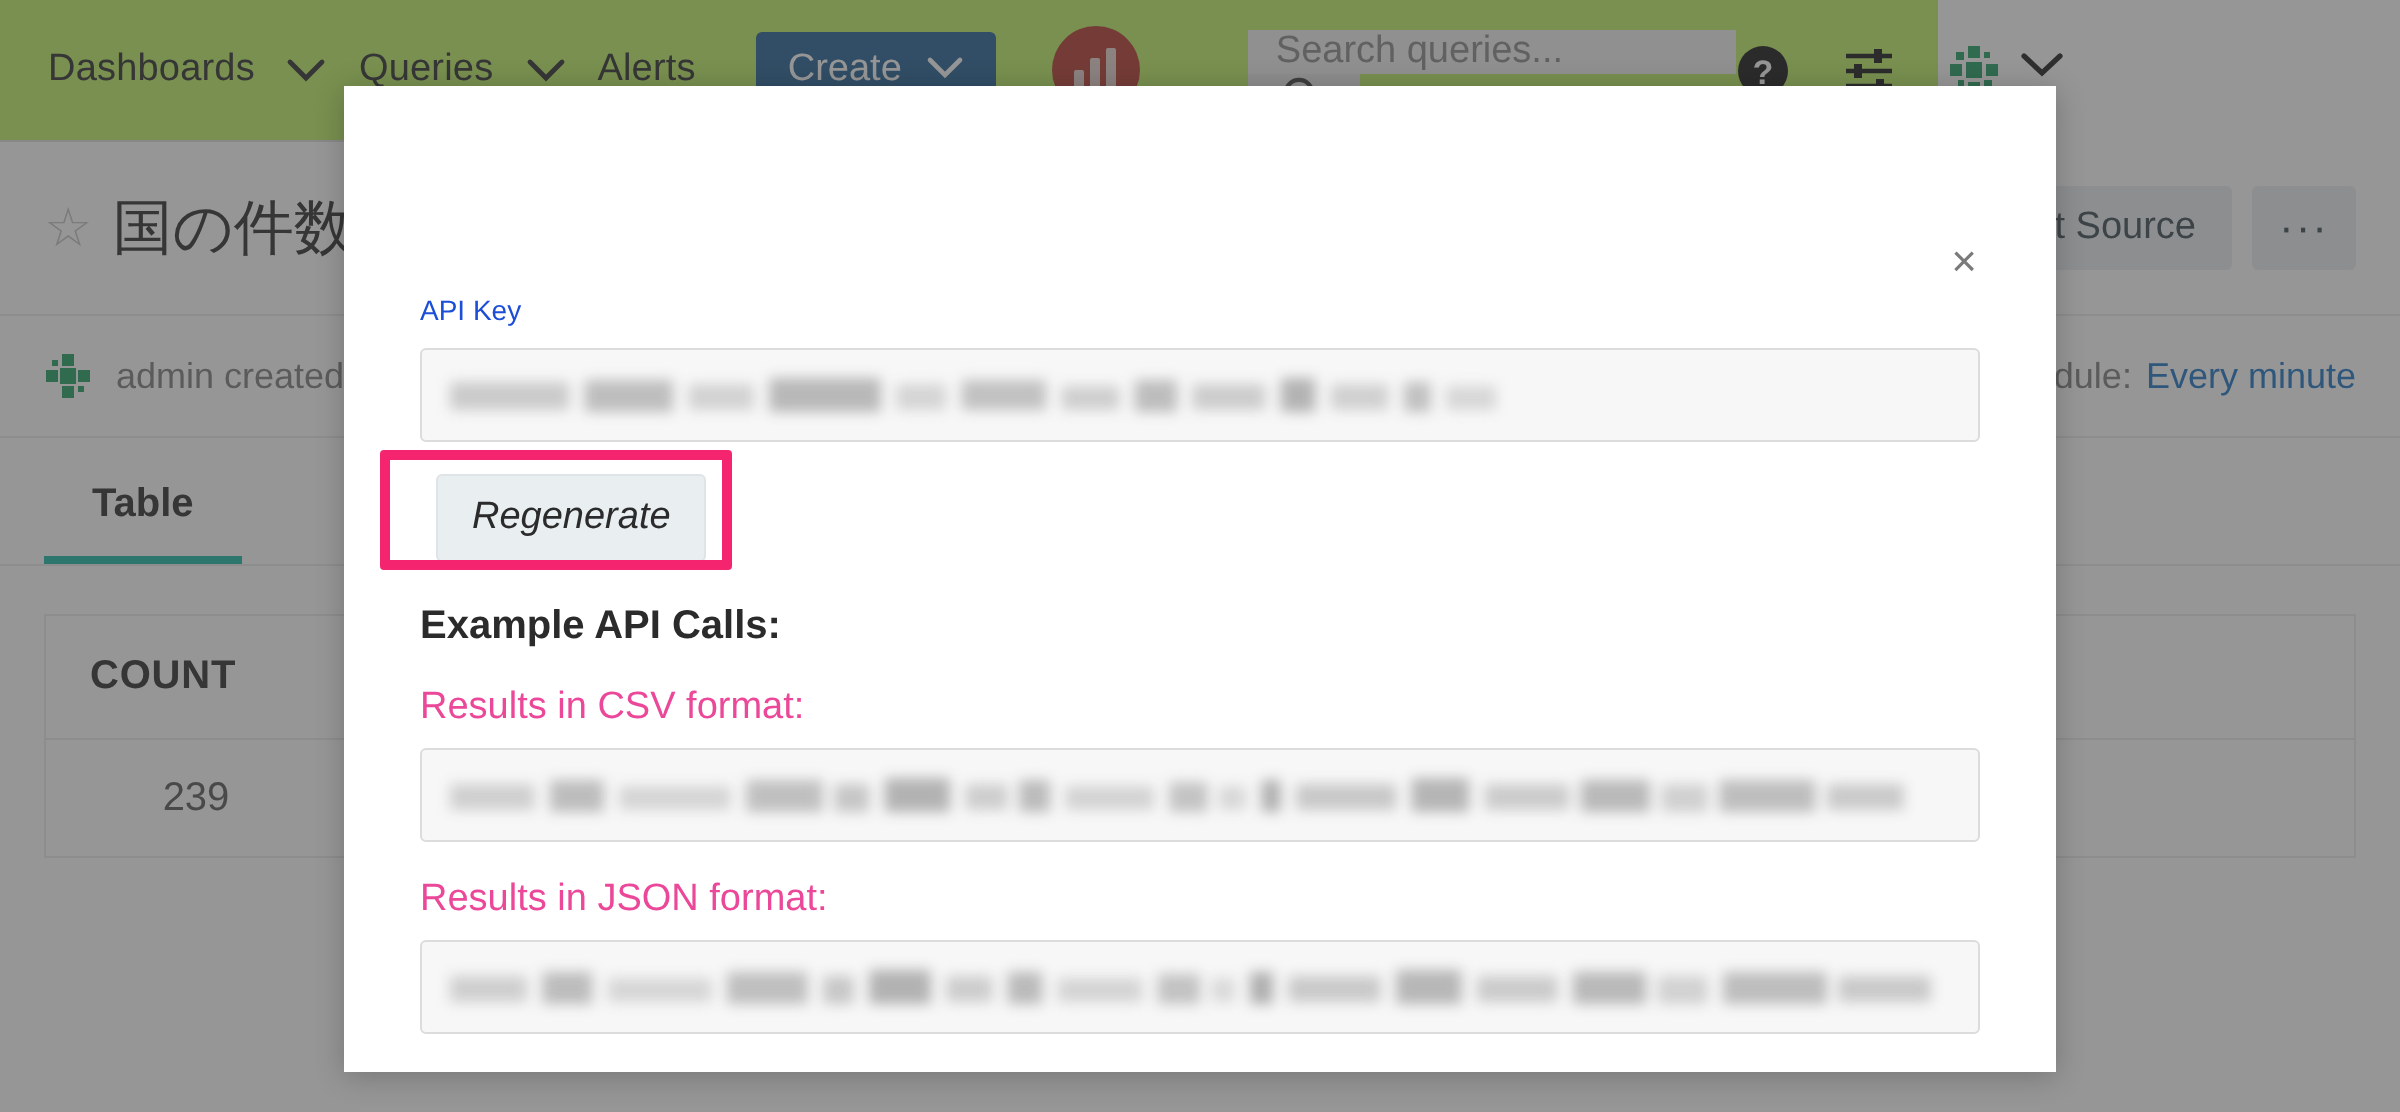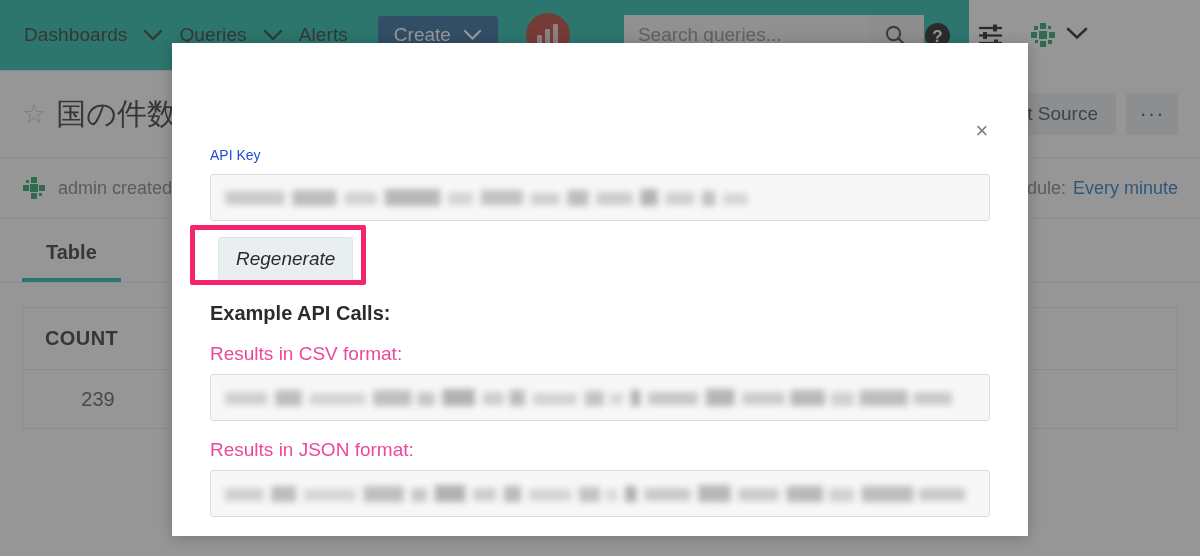--- a/index.html
+++ b/index.html
@@ -9,21 +9,21 @@
     font-family: "Liberation Sans", sans-serif;
     background: #ffffff;
   }
   .screen { position: relative; width: 1200px; height: 556px; overflow: hidden; background:#fff; }
 
   
   .app { position:absolute; inset:0; background:#ffffff; }
 
   .navbar {
     position:absolute; left:0; top:0; width:969px; height:71px;
-    background:#14b8a6; border-bottom:1px solid #e0e0e0;
+    background:#bef264; border-bottom:1px solid #e0e0e0;
     display:flex; align-items:center; padding:0 14px;
   }
   .nav-link {
     font-size:19px; color:#2b2b2b; padding:0 10px; white-space:nowrap;
     letter-spacing:.1px;
   }
   .nav-caret { padding:0 6px; display:flex; align-items:center; color:#2b2b2b; }
   .nav-caret svg { display:block; }
   .create-btn {
     margin-left:20px; background:#1f6094; color:#ffffff;
@@ -34,21 +34,21 @@
   .logo {
     margin-left:28px; width:44px; height:44px; border-radius:50%;
     background:#b5382e; display:flex; align-items:flex-end; justify-content:center;
     padding-bottom:13px; gap:3px; flex:0 0 auto;
   }
   .logo i { display:block; width:5px; background:#e8d3cf; border-radius:1px; }
   .logo i:nth-child(1){ height:9px; }
   .logo i:nth-child(2){ height:15px; }
   .logo i:nth-child(3){ height:20px; }
 
-  .search-wrap { margin-left:54px; display:flex; align-items:stretch; height:40px; }
+  .search-wrap { margin-left:54px; display:flex; align-items:stretch; height:40px;flex-direction:column; }
   .search-input {
     width:244px; background:#f2f2f2; border:none; outline:none;
     font-size:19px; color:#7c7c7c; padding:0 14px;
     font-family:"Liberation Sans", sans-serif;
   }
   .search-input::placeholder { color:#8a8a8a; }
   .search-btn {
     width:56px; background:#eaeaea; border:none; display:flex;
     align-items:center; justify-content:center; cursor:pointer;
   }

